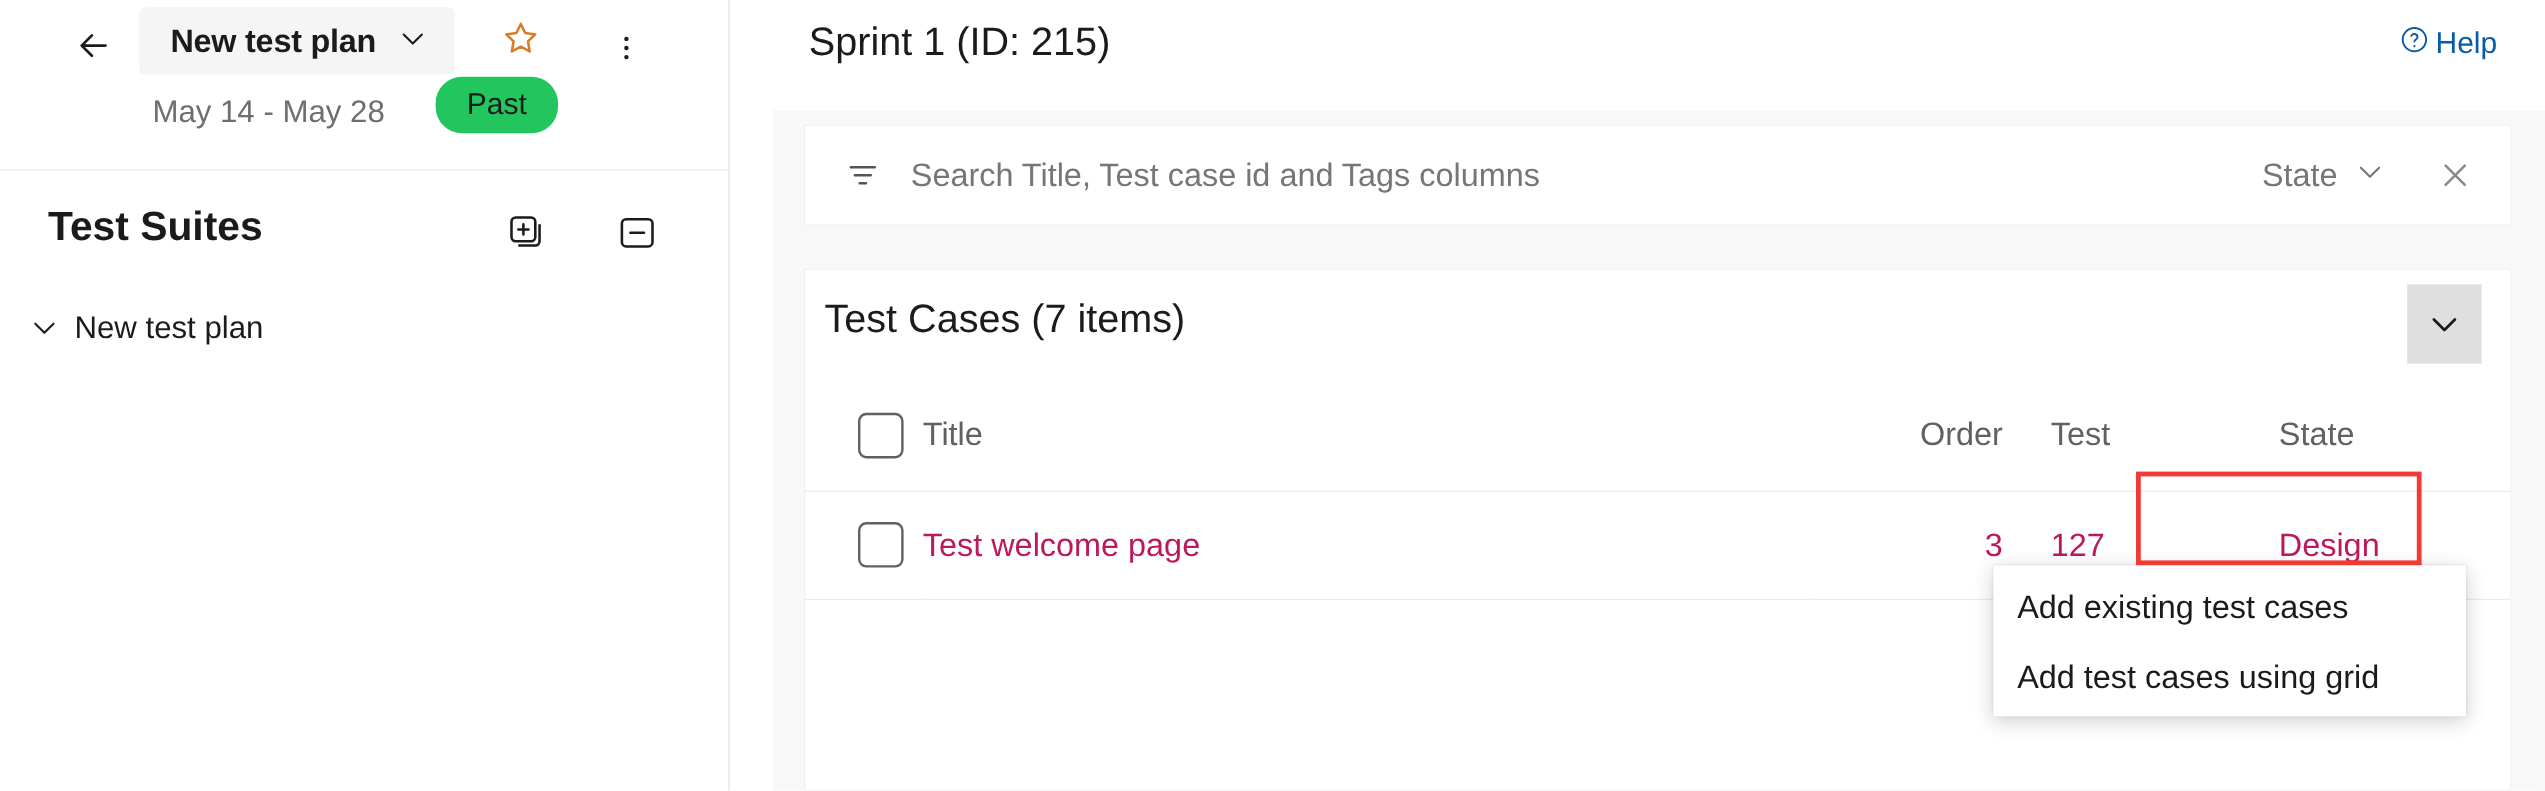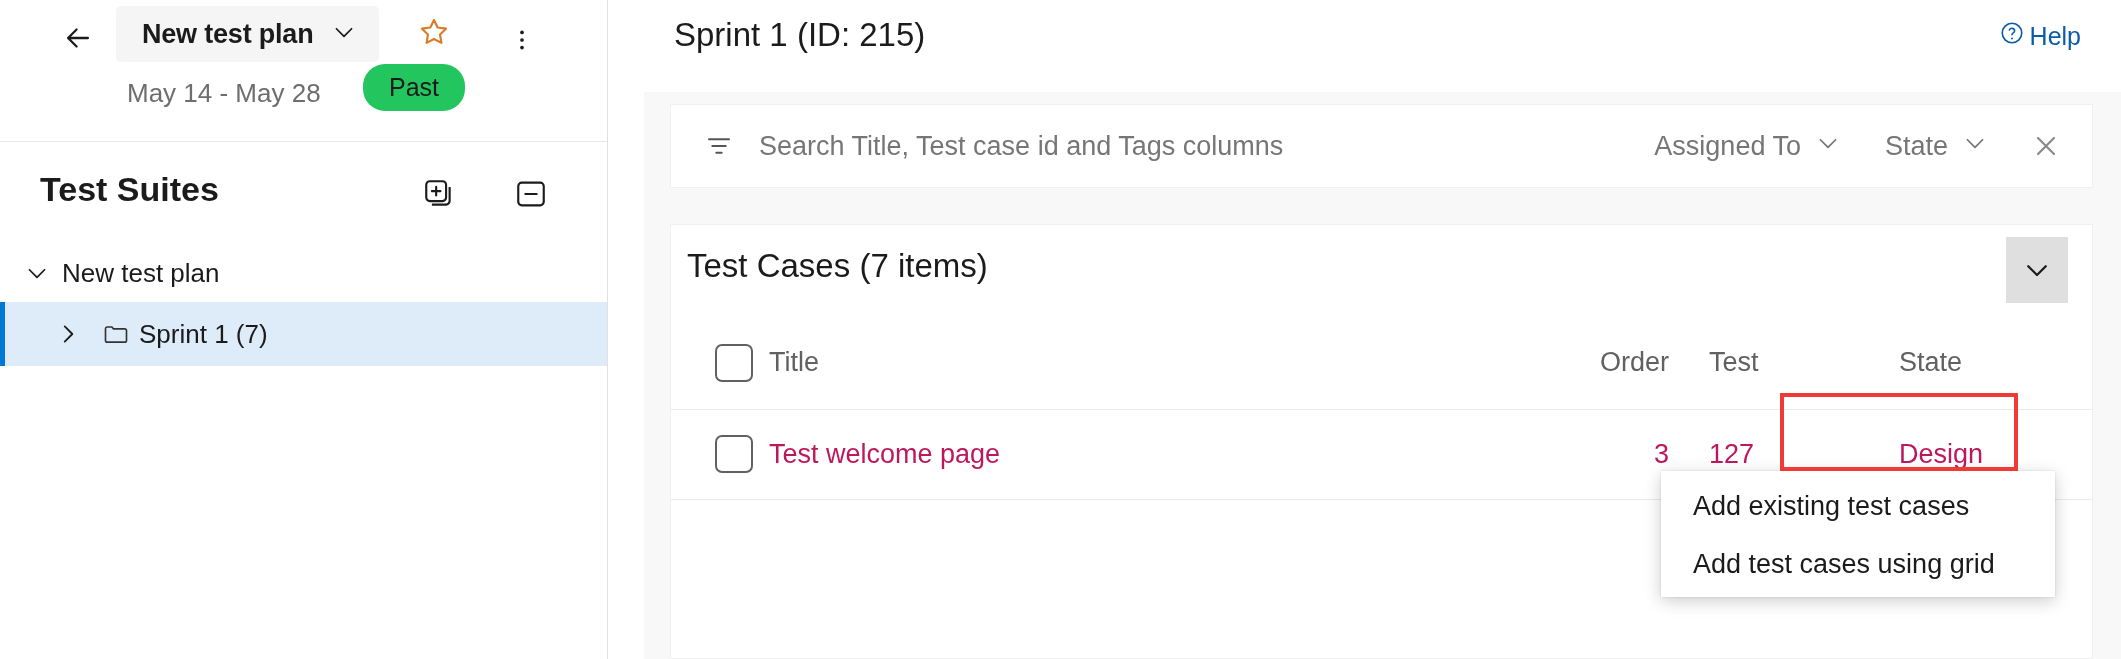--- a/index.html
+++ b/index.html
@@ -241,21 +241,21 @@
     position: absolute;
     left: 1661px; top: 471px;
     width: 394px; height: 126px;
     background: #ffffff;
     box-shadow: 0 4px 16px rgba(0,0,0,0.20), 0 0 2px rgba(0,0,0,0.12);
     z-index: 30;
     padding: 6px 0;
   }
   .menu-item {
     height: 58px; display: flex; align-items: center;
-    padding-left: 32px; font-size: 27px; color: #1b1b1b;
+    padding-left: 20px; font-size: 27px; color: #1b1b1b;
     cursor: pointer;
   }
 </style>
 </head>
 <body>
 
 <div id="app">
 
   <div class="left-pane">
 
@@ -318,33 +318,20 @@
     <div class="tree">
       <div class="tree-row root">
         <span class="chev">
           <svg width="26" height="26" viewBox="0 0 24 24" fill="none" stroke="#1b1b1b" stroke-width="1.6" stroke-linecap="round" stroke-linejoin="round">
             <path d="M5 9l7 7 7-7"></path>
           </svg>
         </span>
         <span class="label">New test plan</span>
       </div>
 
-      <div class="tree-row child">
-        <span class="chev">
-          <svg width="26" height="26" viewBox="0 0 24 24" fill="none" stroke="#1b1b1b" stroke-width="1.7" stroke-linecap="round" stroke-linejoin="round">
-            <path d="M9 5l7 7-7 7"></path>
-          </svg>
-        </span>
-        <span class="folder">
-          <svg width="28" height="28" viewBox="0 0 24 24" fill="none" stroke="#333333" stroke-width="1.4" stroke-linejoin="round">
-            <path d="M3 7.5a1.5 1.5 0 0 1 1.5-1.5h4l1.3 1.6H19.5A1.5 1.5 0 0 1 21 9.1v8.4a1.5 1.5 0 0 1-1.5 1.5h-15A1.5 1.5 0 0 1 3 17.5z"></path>
-          </svg>
-        </span>
-        <span class="label">Sprint 1 (7)</span>
-      </div>
     </div>
   </div>
 
   <div class="right-pane">
 
     <div class="content-head">
       <div class="content-title">Sprint 1 (ID: 215)</div>
       <div class="help-link">
         <span>
           <svg width="26" height="26" viewBox="0 0 24 24" fill="none" stroke="#0b5ca8" stroke-width="1.5">
@@ -414,28 +401,20 @@
       </div>
     </div>
 
     <div class="search-card">
       <span class="search-filter-icon">
         <svg width="32" height="32" viewBox="0 0 24 24" fill="none" stroke="#555555" stroke-width="1.5" stroke-linecap="round">
           <path d="M4.5 7h15M7 12h10M10 17h4"></path>
         </svg>
       </span>
       <span class="search-placeholder">Search Title, Test case id and Tags columns</span>
-      <span class="pill">
-        <span>Assigned To</span>
-        <span>
-          <svg width="26" height="26" viewBox="0 0 24 24" fill="none" stroke="#767676" stroke-width="1.6" stroke-linecap="round" stroke-linejoin="round">
-            <path d="M5 9l7 7 7-7"></path>
-          </svg>
-        </span>
-      </span>
       <span class="pill">
         <span>State</span>
         <span>
           <svg width="26" height="26" viewBox="0 0 24 24" fill="none" stroke="#767676" stroke-width="1.6" stroke-linecap="round" stroke-linejoin="round">
             <path d="M5 9l7 7 7-7"></path>
           </svg>
         </span>
       </span>
       <span class="close-x">
         <svg width="32" height="32" viewBox="0 0 24 24" fill="none" stroke="#8a8a8a" stroke-width="1.6" stroke-linecap="round">

